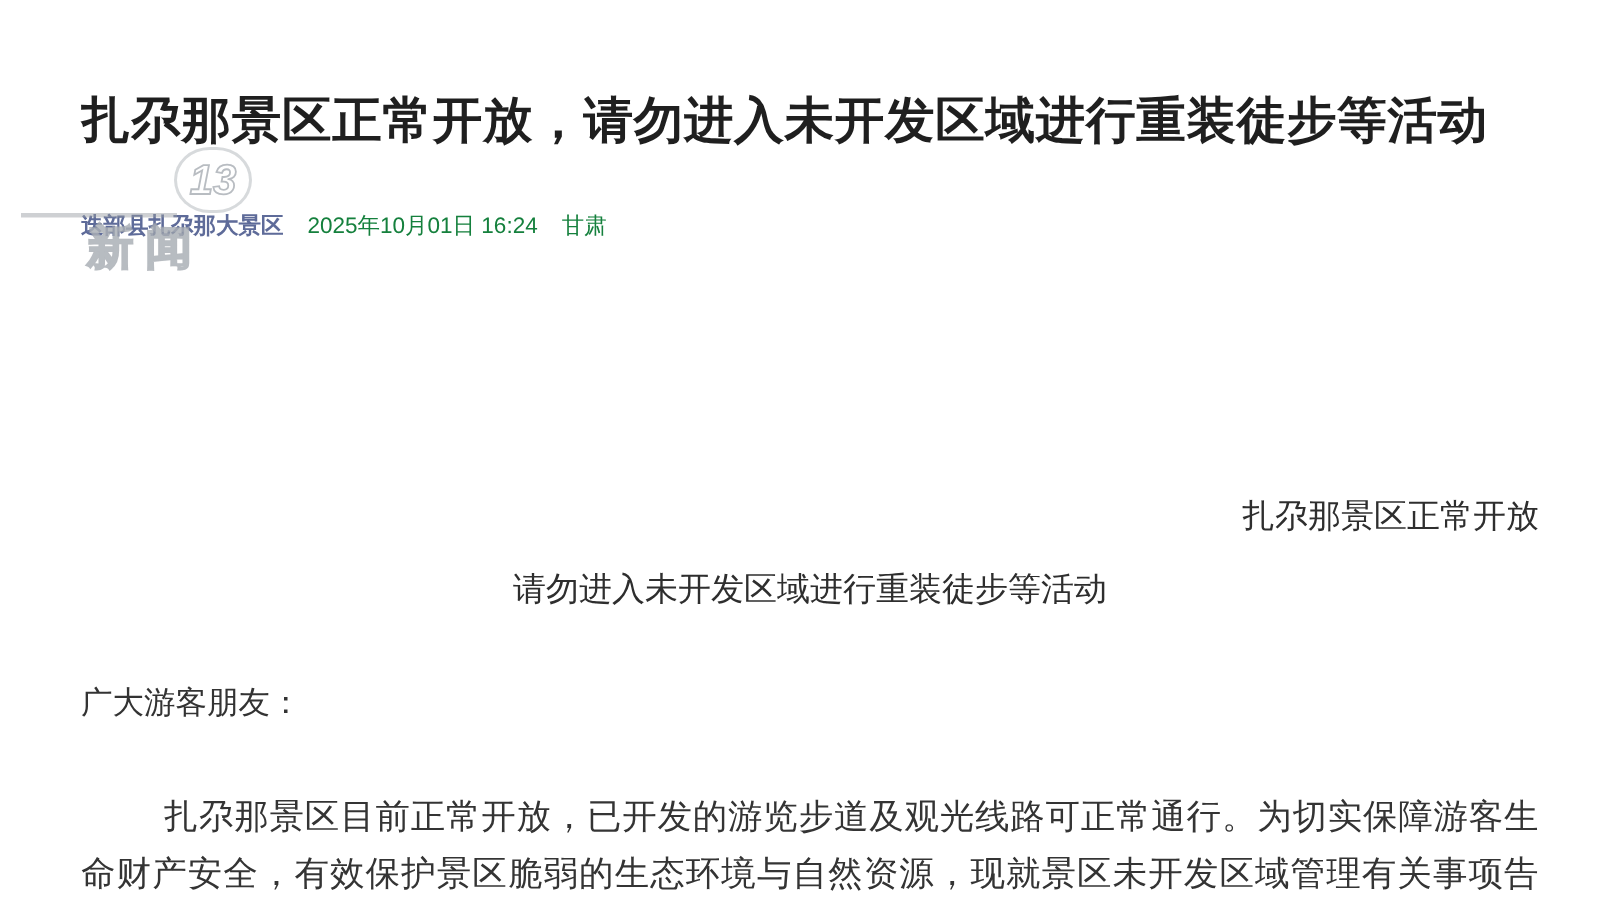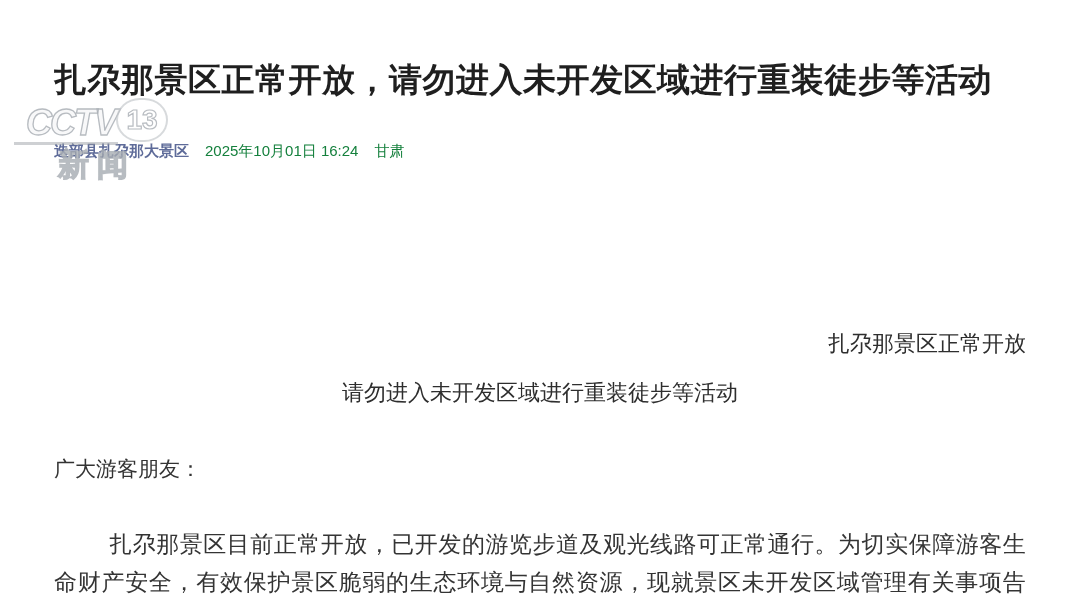--- a/index.html
+++ b/index.html
@@ -97,20 +97,21 @@
     position: absolute;
     left: 102px;
     top: 2px;
     width: 52px;
     height: 44px;
     border-radius: 50% 50% 50% 50% / 55% 55% 55% 55%;
     border: 2px solid rgba(170,174,180,0.55);
     background: rgba(255,255,255,0.25);
     font-size: 28px;
     font-weight: 800;
+    font-style: italic;
     color: rgba(255,255,255,0.85);
     -webkit-text-stroke: 1.2px rgba(158,163,170,0.85);
     display: flex;
     align-items: center;
     justify-content: center;
   }
   .wm-rule {
     position: absolute;
     left: 0px;
     top: 46px;
@@ -129,21 +130,20 @@
     -webkit-text-stroke: 1.3px rgba(158,163,170,0.85);
     text-shadow: 0 0 1px rgba(160,165,172,0.45);
   }
 </style>
 </head>
 <body>
 
 <div class="page">
 
   <div class="watermark">
-    <span class="wm-cctv">CCTV</span>
     <span class="wm-channel">13</span>
     <span class="wm-rule"></span>
     <span class="wm-label">新闻</span>
   </div>
 
   <div class="article">
 
     <h1 class="article-title">扎尕那景区正常开放，请勿进入未开发区域进行重装徒步等活动</h1>
 
     <div class="meta-row">

